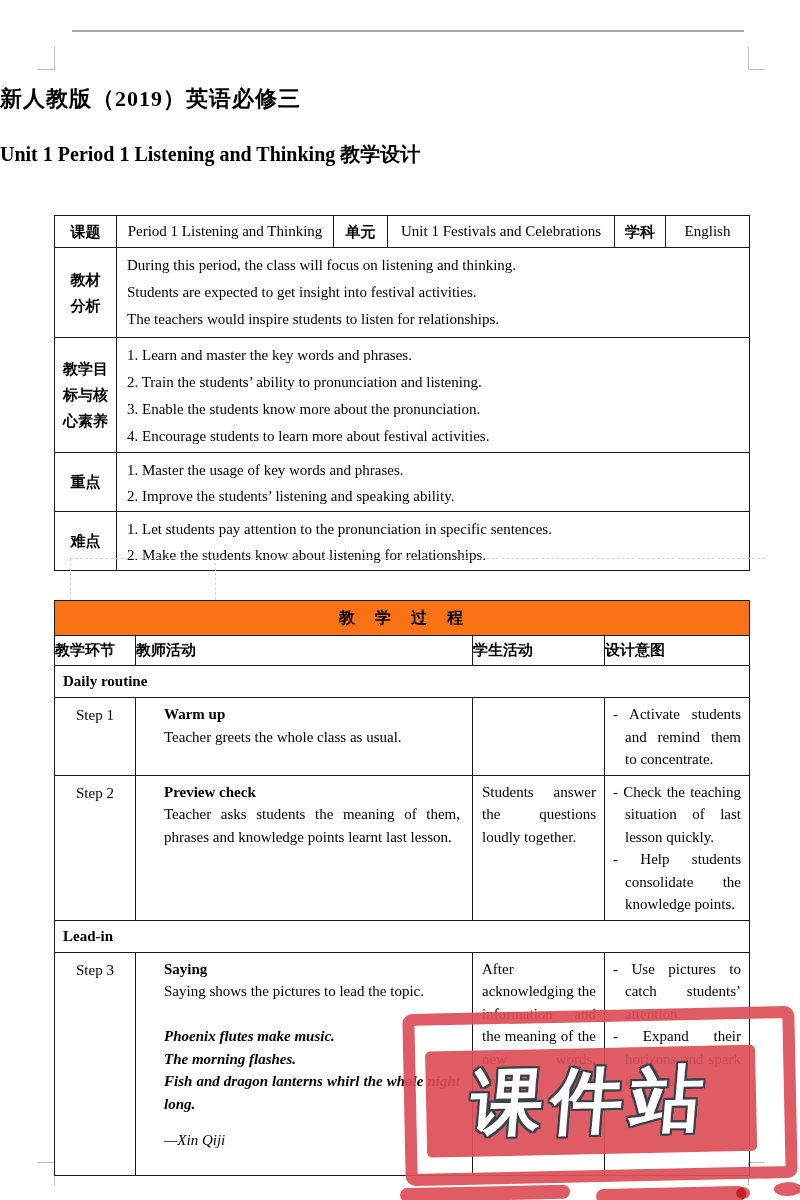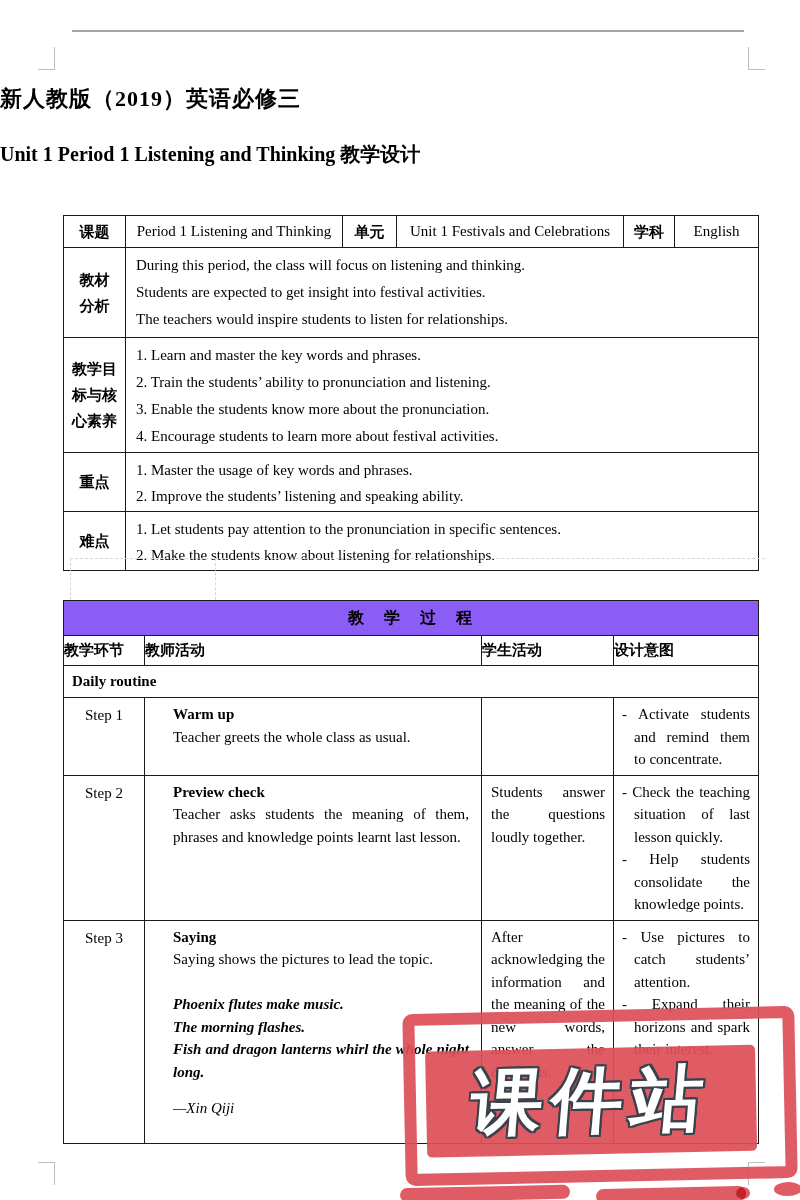--- a/index.html
+++ b/index.html
@@ -13,21 +13,21 @@
   .corner { position:absolute; width:17px; height:23px; }
   .corner.tl { left:38px;  top:47px;   border-right:1px solid #bfbfbf; border-bottom:1px solid #bfbfbf; }
   .corner.tr { left:748px; top:47px;   border-left:1px solid #bfbfbf;  border-bottom:1px solid #bfbfbf; }
   .corner.bl { left:38px;  top:1162px; border-right:1px solid #bfbfbf; border-top:1px solid #bfbfbf; }
   .corner.br { left:748px; top:1162px; border-left:1px solid #bfbfbf;  border-top:1px solid #bfbfbf; }
 
   .titles { position:absolute; left:0; top:84px; width:800px; text-align:left; }
   .title-cn { font-size:22px; font-weight:bold; letter-spacing:1px; }
   .title-en { font-size:20px; font-weight:bold; margin-top:27px; }
 
-  table { border-collapse:collapse; table-layout:fixed; position:absolute; left:63px; }
+  table { border-collapse:collapse; table-layout:fixed; position:absolute; left:54px; }
   td { border:1.5px solid #1a1a1a; vertical-align:top; font-size:15px; overflow:hidden; }
 
   
   .t1 { top:215px; width:695px; }
   .t1 .lbl { font-weight:bold; text-align:center; vertical-align:middle; line-height:26px; }
   .t1 .val { text-align:center; vertical-align:middle; }
   .t1 .content { padding:4px 10px 2px 10px; line-height:27px; }
   .tr-course   { height:32px; }
   .tr-material { height:90px; }
   .tr-obj      { height:109px; }
@@ -36,21 +36,21 @@
   .tr-key .content p, .tr-diff .content p { line-height:26px; }
 
   
   .ghost-h  { position:absolute; left:70px; top:558px; width:695px; border-top:1px dashed #d6d6d6; }
   .ghost-v1 { position:absolute; left:70px; top:558px; height:42px; border-left:1px dashed #d6d6d6; }
   .ghost-v2 { position:absolute; left:215px; top:558px; height:42px; border-left:1px dashed #d6d6d6; }
 
   
   .t2 { top:600px; width:695px; }
   .t2 td { line-height:22.5px; }
-  .ptitle  { background:#8b5cf6; font-weight:bold; font-size:16px; text-align:center; vertical-align:middle; letter-spacing:2px; }
+  .ptitle  { background:#f97316; font-weight:bold; font-size:16px; text-align:center; vertical-align:middle; letter-spacing:2px; }
   .tr-ptitle { height:35px; }
   .phead td { font-weight:bold; vertical-align:middle; }
   .tr-phead { height:30px; }
   .section-cell { font-weight:bold; vertical-align:middle; padding:2px 8px; }
   .tr-section { height:32px; }
   .tr-s1 { height:66px; }
   .tr-s2 { height:137px; }
   .tr-s3 { height:223px; }
   .stepno  { text-align:center; padding-top:6px; }
   .teacher { padding:5px 12px 4px 28px; }
@@ -193,20 +193,23 @@
       <td class="teacher">
         <p class="b">Preview check</p>
         <p class="just">Teacher asks students the meaning of them, phrases and knowledge points learnt last lesson.</p>
       </td>
       <td class="student">Students answer the questions loudly together.</td>
       <td class="design">
         <p class="dash">- Check the teaching situation of last lesson quickly.</p>
         <p class="dash">- Help students consolidate the knowledge points.</p>
       </td>
     </tr>
+    <tr class="tr-section">
+      <td class="section-cell" colspan="4">Lead-in</td>
+    </tr>
     <tr class="tr-s3">
       <td class="stepno">Step 3</td>
       <td class="teacher">
         <p class="b">Saying</p>
         <p>Saying shows the pictures to lead the topic.</p>
         <p class="poem">Phoenix flutes make music.</p>
         <p class="poem" style="margin-top:0">The morning flashes.</p>
         <p class="poem" style="margin-top:0">Fish and dragon lanterns whirl the whole night long.</p>
         <p class="poet">—Xin Qiji</p>
       </td>

